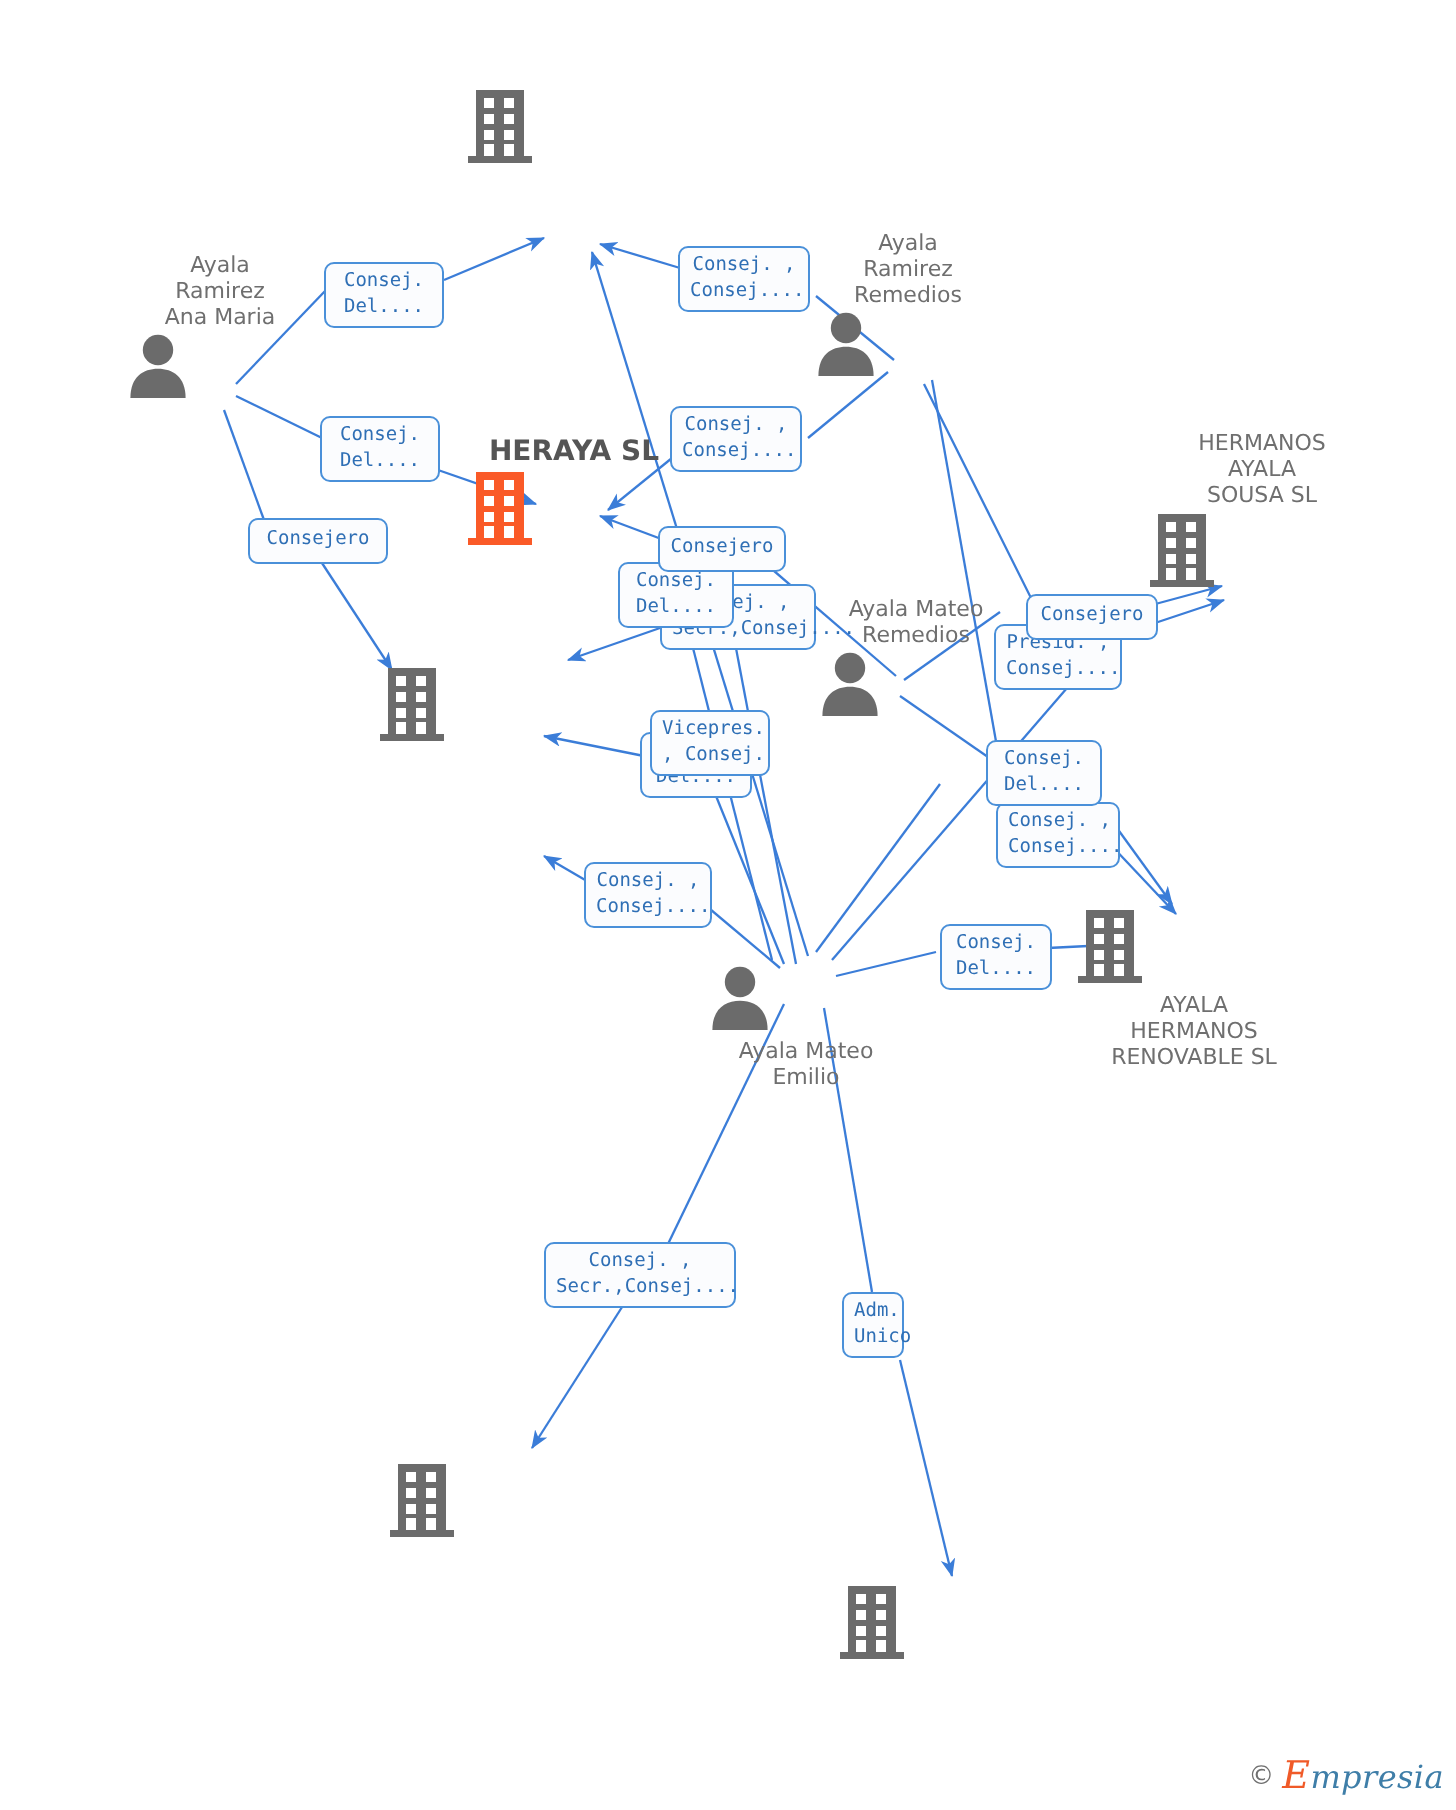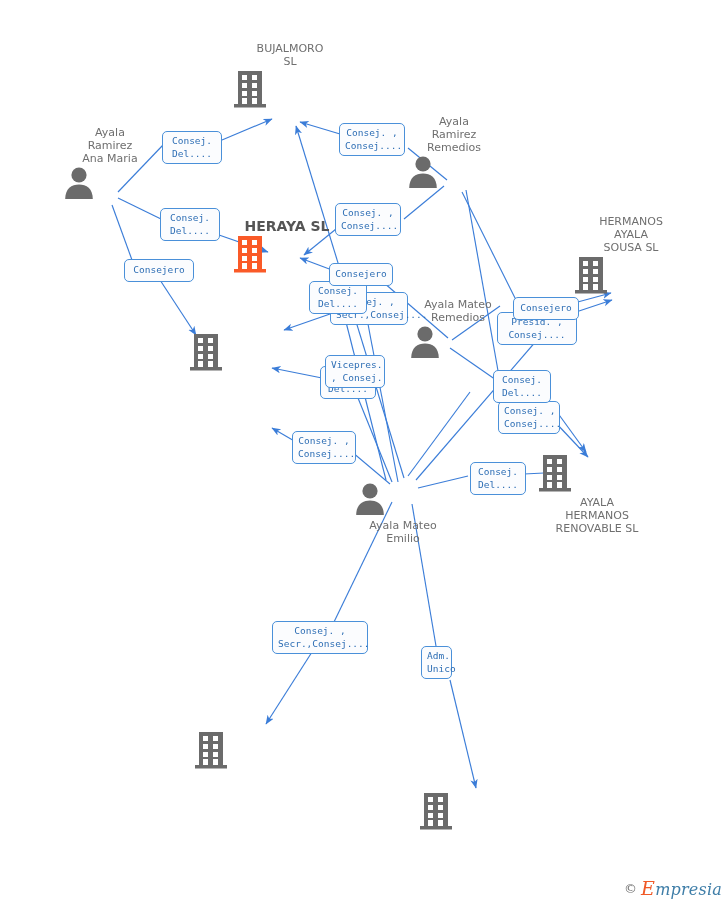--- a/index.html
+++ b/index.html
@@ -116,24 +116,20 @@
       <path d="M312,652 L266,724" marker-end="url(#ar)"></path>
 
       <path d="M412,504 L436,646"></path>
       <path d="M450,680 L476,788" marker-end="url(#ar)"></path>
 
       <path d="M408,476 L470,392"></path>
     </g>
   </svg>
 
   <div class="node company" style="left:232px;top:42px;width:116px;">
-    <div class="caption">
-      <div>BUJALMORO</div>
-      <div>SL</div>
-    </div>
     <span class="glyph">
       <svg width="36" height="40" viewBox="0 0 36 40">
         <rect x="6" y="3" width="24" height="33" fill="#6b6b6b"></rect>
         <rect x="2" y="36" width="32" height="3.5" fill="#6b6b6b"></rect>
         <g fill="#ffffff">
           <rect x="10" y="7" width="5" height="5"></rect>
             <rect x="20" y="7" width="5" height="5"></rect>
           <rect x="10" y="15" width="5" height="5"></rect>
             <rect x="20" y="15" width="5" height="5"></rect>
           <rect x="10" y="23" width="5" height="5"></rect>
@@ -369,21 +365,21 @@
   <div class="rolebox" style="left:325px;top:355px;width:60px;">
     <span>Vicepres.</span>
       <span>, Consej.</span>
   </div>
 
   <div class="rolebox" style="left:292px;top:431px;width:64px;">
     <span>Consej. ,</span>
       <span>Consej....</span>
   </div>
 
-  <div class="rolebox" style="left:497px;top:312px;width:80px;">
+  <div class="rolebox" style="left:497px;top:312px;width:64px;">
     <span>Presid. ,</span>
       <span>Consej....</span>
   </div>
   <div class="rolebox" style="left:513px;top:297px;width:66px;padding-top:4px;padding-bottom:4px;">
     <span>Consejero</span>
   </div>
 
   <div class="rolebox" style="left:498px;top:401px;width:62px;">
     <span>Consej. ,</span>
       <span>Consej....</span>

